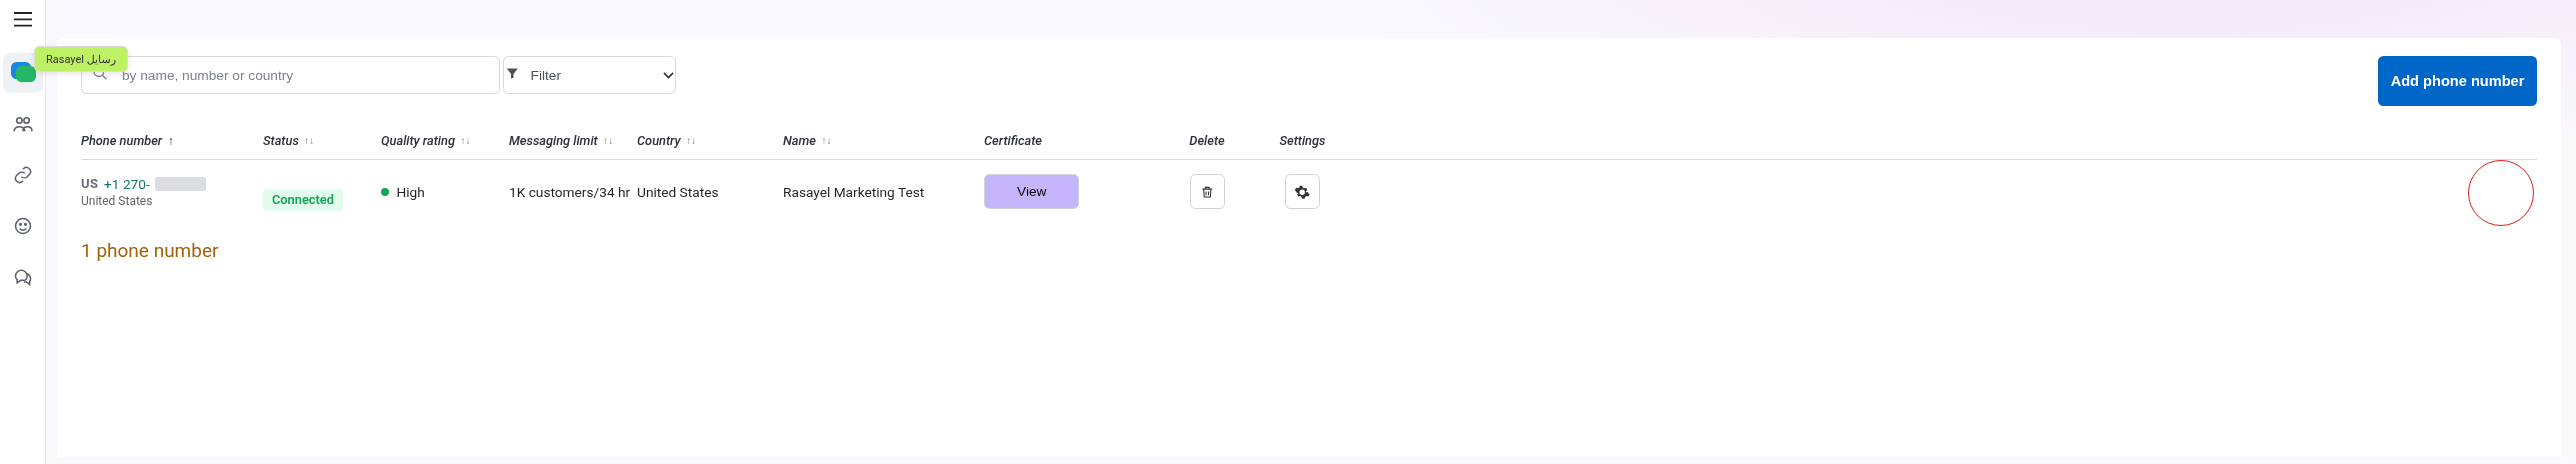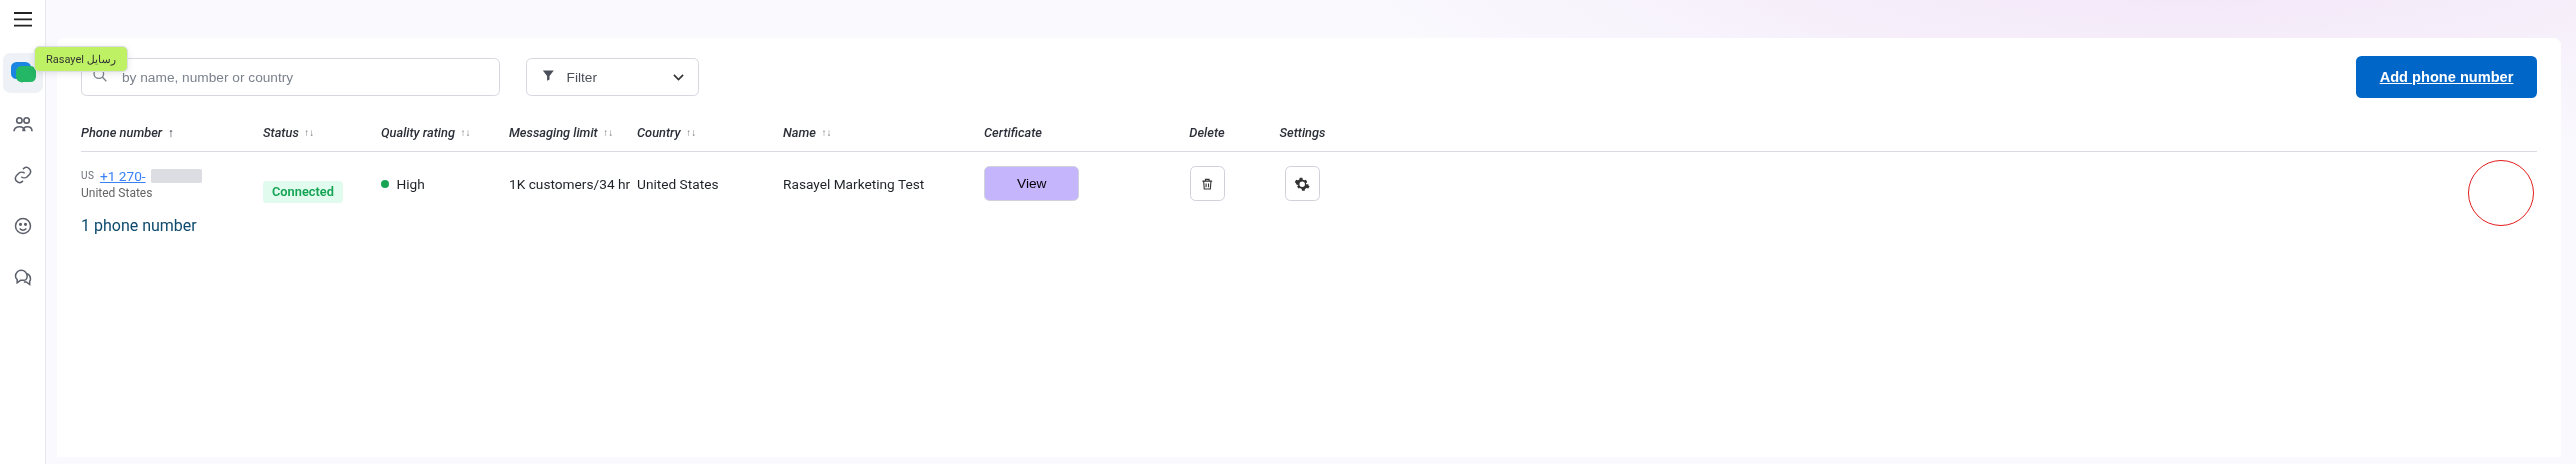--- a/index.html
+++ b/index.html
@@ -22,38 +22,38 @@
   .chat-logo .bubble.b1 { left:1.8px; top:0; background:#1b86e2; }
   .chat-logo .bubble.b2 { left:7.3px; top:3.6px; background:#24b765; }
   .chat-logo .tail { position:absolute; left:10px; top:17.3px; width:0;height:0;border-left:3.6px solid transparent;border-right:3.6px solid transparent;border-top:4.6px solid #24b765;}
   .nav-ico { color:#5a5f6a; }
   
   .main { flex: 1; position: relative; z-index: 2; padding-top: 38px; }
   .panel {
     background: #fff; margin: 0 14.6px 0 11px; border-radius: 7.3px 7.3px 0 0;
     min-height: 419px; padding: 18px 24px 18px 24px; position: relative;
   }
-  .topbar { display:flex; align-items:center; gap: 26px; }
+  .topbar { display:flex; align-items:flex-start; gap: 3px; }
   .search-box {
     position: relative; flex: 0 0 auto;
   }
   .search-input {
     width: 419px; height: 38px; border: 0.9px solid #d6d8df; border-radius: 5.5px;
     padding: 0 12.8px 0 40px; font-size: 13.7px; color:#333;
   }
   .search-input::placeholder { color:#7c828d; }
   .search-icon-wrap { position:absolute; left:11px; top:50%; transform:translateY(-50%); color:#7c828d;}
   .filter-btn {
     width: 173px; height: 38px; border:0.9px solid #d6d8df; border-radius:5.5px; background:#fff;
-    display:flex; align-items:center; padding:0 14px; gap:11px; cursor:pointer; font-size:13.7px; color:#4a4f59;
+    display:flex; align-items:center; padding:0 1px; gap:11px; cursor:pointer; font-size:13.7px; color:#4a4f59;
   }
   .filter-btn .spacer { flex:1; }
   .add-btn {
-    margin-left: auto; height: 42px; padding: 0 24px; background:#0067c9; border:none; color:#fff;
-    font-size:14.6px; font-weight:600; border-radius:5.5px; cursor:pointer;text-decoration:underline;
+    margin-left: auto; height: 50px; padding: 0 13px; background:#0067c9; border:none; color:#fff;
+    font-size:14.6px; font-weight:600; border-radius:5.5px; cursor:pointer;
   }
 
   
   .logo-tooltip {
     position:absolute; left:34px; top:46px; z-index:5;
     background:#bef264; border:0.9px solid #dcdde2; border-radius:5.5px; padding:5.5px 11px;
     font-size:11px; color:#333; box-shadow:0 1.8px 7.3px rgba(0,0,0,.1);
   }
 
   .table-wrap { margin-top: 27px; }
@@ -68,22 +68,22 @@
   .sort-ico { color:#777; font-size:10px; }
   .arrow-up { font-size:12px; }
 
   .trow {
     display:grid;
     grid-template-columns: 182px 118px 128px 128px 146px 201px 173px 100px 91px;
     align-items:center; padding: 12.8px 0 9px 0; font-size:13.7px;
   }
   .phone-cell { display:flex; flex-direction:column; gap:1.8px; }
   .phone-line { display:flex; align-items:center; gap:5.5px; }
-  .cc-badge { font-size:10px; font-weight:400; color:#6a6e78; letter-spacing:0.5px; }
-  .phone-prefix { color:#3b82f6;text-decoration:underline; }
+  .cc-badge { font-size:13px; font-weight:700; color:#6a6e78; letter-spacing:0.5px; }
+  .phone-prefix { color:#0f766e; }
   .phone-mask { display:inline-block; width:51px; height:14.6px; background:#dcdde2; border-radius:1.8px; }
   .phone-sub { font-size:12px; color:#666; }
   .status-pill {
     display:inline-block; background:#e1fbee; color:#13a352; font-weight:600;
     font-size:12.8px; padding:3.6px 9px; border-radius:3.6px;margin-top:16px;
   }
   .quality-cell { display:flex; align-items:center; gap:7.3px; }
   .dot-green { width:8.2px; height:8.2px; border-radius:50%; background:#17a454; display:inline-block;}
   .cert-cell .view-btn {
     height:35px; padding:0 32px; background:#c4b5fd; border:0.9px solid #cfd2d9; border-radius:5.5px;
@@ -92,21 +92,21 @@
   .icon-btn {
     width:35px; height:35px; background:#fff; border:0.9px solid #cfd2d9; border-radius:5.5px;
     display:flex; align-items:center; justify-content:center; cursor:pointer; color:#333;
   }
   .del-cell, .set-cell { display:flex; justify-content:center; }
   .highlight-ring {
     position:absolute; width:66px; height:66px; border:1.4px solid #e21c1c; border-radius:50%;
     right: 27px; top: 122px; pointer-events:none;
   }
 
-  .tfoot { margin-top: 4px; font-size:16px; color:#0c4a6e; }
+  .tfoot { margin-top: 19px; font-size:19px; color:#a16207; }
 </style>
 </head>
 <body>
 
 <div class="app">
   <div class="bg-grad"></div>
 
   <div class="logo-tooltip">Rasayel رسايل</div>
 
   <aside class="sidebar">

